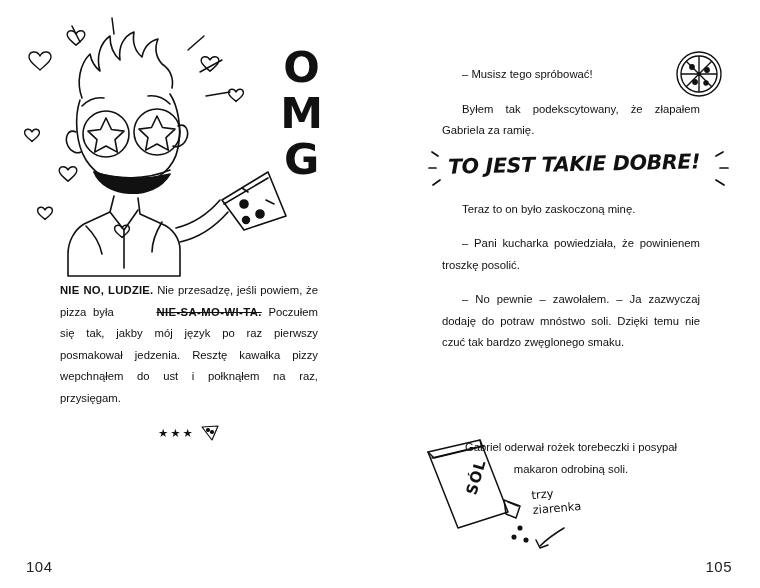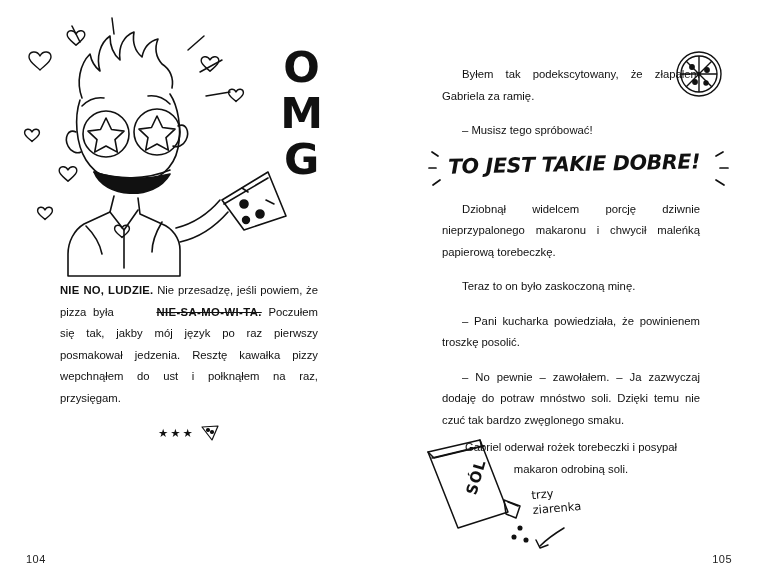--- a/index.html
+++ b/index.html
@@ -24,22 +24,22 @@
     position: relative;
     width: 380px;
     height: 588px;
     box-sizing: border-box;
   }
   .page-left { padding: 0; }
   .page-right { padding: 0; }
 
   .folio {
     position: absolute;
-    bottom: 23px;
-    font-size: 11px;
+    bottom: 13px;
+    font-size: 15px;
     color: #222;
     letter-spacing: 0.5px;
   }
   .folio-left { left: 26px; }
   .folio-right { right: 28px; margin-left: 33px; }
 
   
   .txt {
     font-size: 11.3px;
     line-height: 21.5px;
@@ -278,24 +278,23 @@
         <circle cx="31" cy="28" r="18"></circle>
         <path d="M31 10v36M13 28h36M18 15l26 26M44 15L18 41"></path>
         <circle cx="24" cy="21" r="2.2" fill="#111"></circle>
         <circle cx="39" cy="24" r="2.2" fill="#111"></circle>
         <circle cx="27" cy="36" r="2.2" fill="#111"></circle>
         <circle cx="38" cy="37" r="2" fill="#111"></circle>
       </svg>
     </div>
 
     <div class="right-text txt">
+      <p class="indent">– Musisz tego spróbować!</p>
       <p class="indent">Byłem tak podekscytowany, że złapałem Gabriela za ramię.</p>
-      <p class="indent">– Musisz tego spróbować!</p>
       <div style="height:44px"></div>
-      <p class="indent">Dziobnął widelcem porcję dziwnie nieprzypalonego makaronu i chwycił maleńką papierową torebeczkę.</p>
       <p class="indent">Teraz to on było zaskoczoną minę.</p>
       <p class="indent">– Pani kucharka powiedziała, że powinienem troszkę posolić.</p>
       <p class="indent">– No pewnie – zawołałem. – Ja zazwyczaj dodaję do potraw mnóstwo soli. Dzięki temu nie czuć tak bardzo zwęglonego smaku.</p>
     </div>
 
     <div class="shout-wrap">
       <svg width="300" height="42" viewBox="0 0 300 42" fill="none" stroke="#111" stroke-width="1.7" stroke-linecap="round">
         <path d="M8 6l-6-4M6 18H-1M10 30l-7 5"></path>
         <path d="M286 6l7-4M290 18h8M286 30l8 5"></path>
       </svg>

